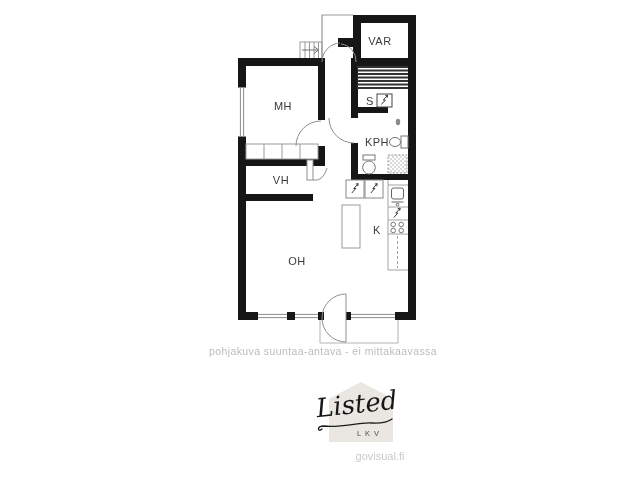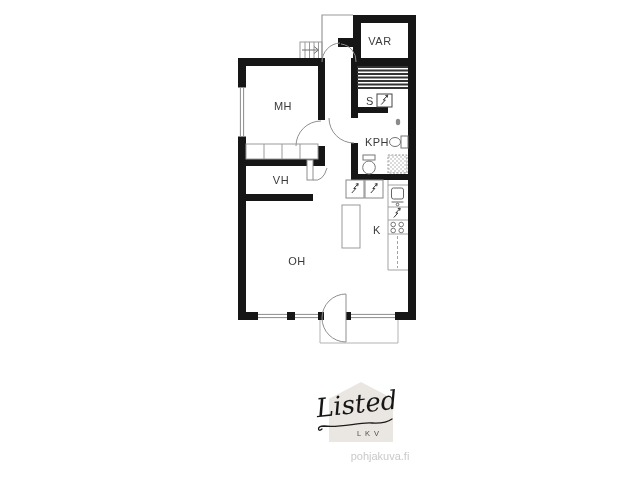--- a/index.html
+++ b/index.html
@@ -187,23 +187,24 @@
       <text class="room-label" x="283" y="110">MH</text>
       <text class="room-label" x="281" y="184">VH</text>
       <text class="room-label" x="297" y="265">OH</text>
       <text class="room-label" x="377" y="146">KPH</text>
       <text class="room-label" x="377" y="234">K</text>
       <text class="room-label" x="370" y="105">S</text>
       <text class="room-label" x="380" y="45">VAR</text>
     </g>
   </svg>
 
+  <div class="caption">pohjakuva suuntaa-antava - ei mittakaavassa</div>
 
   <div class="logo-house"></div>
   <div class="logo-script">Listed</div>
   <svg class="logo-swash" width="82" height="18" viewBox="0 0 82 18">
     <path d="M8,13 C4,17 2,10 10,10 C28,12 44,6 58,7 C68,7.5 74,6 78,3" stroke="#1b1b1b" stroke-width="1.3" fill="none" stroke-linecap="round"></path>
   </svg>
   <div class="logo-sub">LKV</div>
 
-  <div class="watermark">pohjakuva.fi</div>
+  <div class="watermark">govisual.fi</div>
 
 </div>
 
 </body></html>

